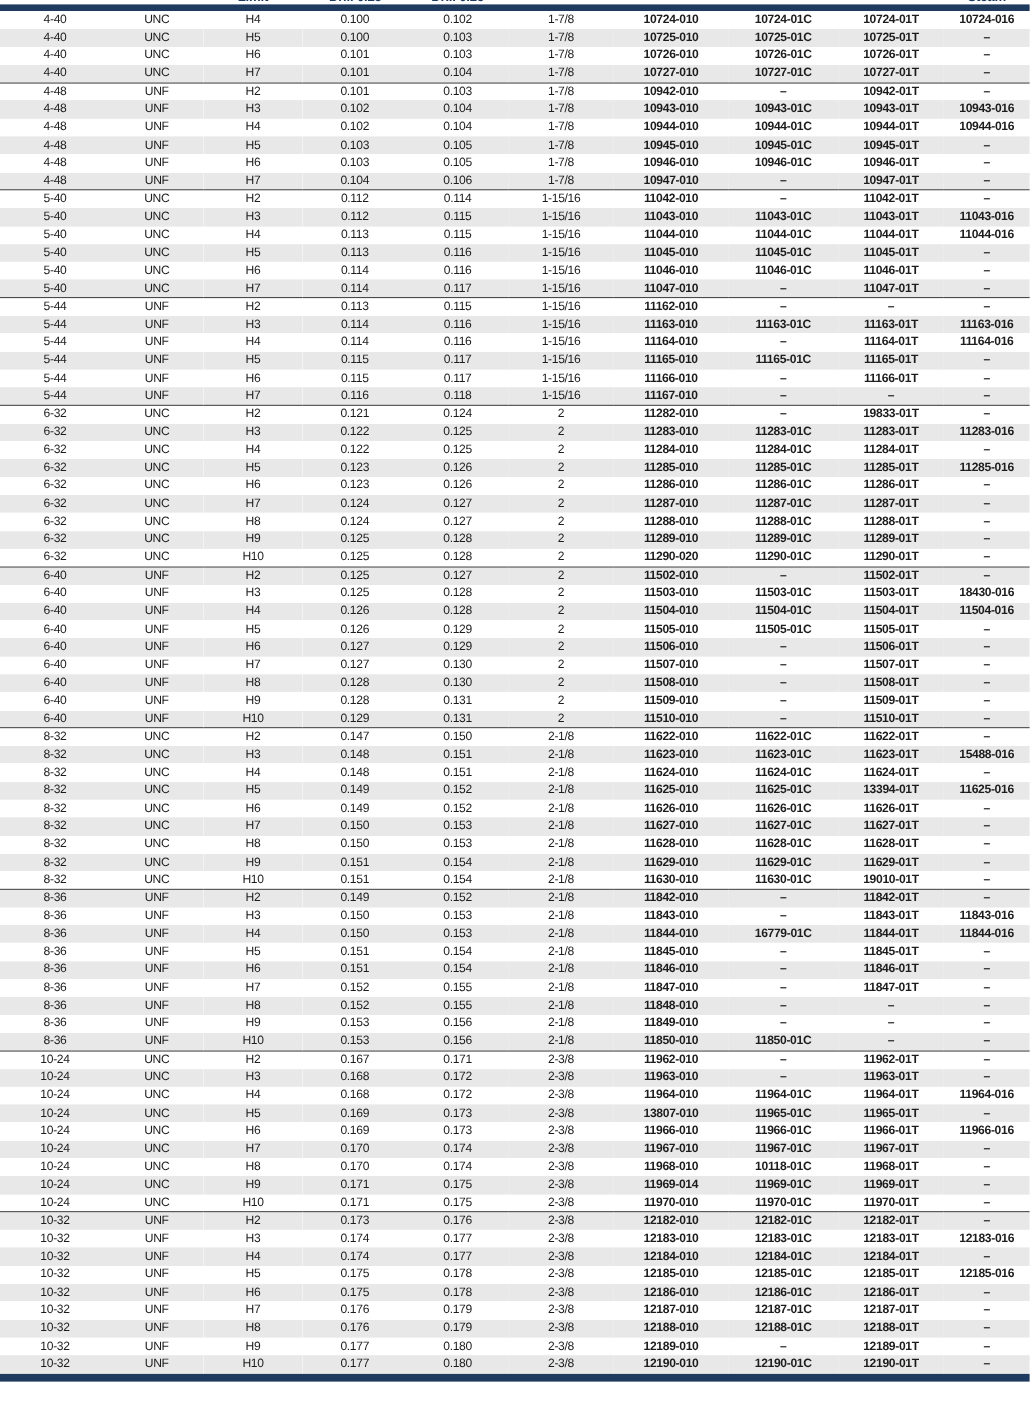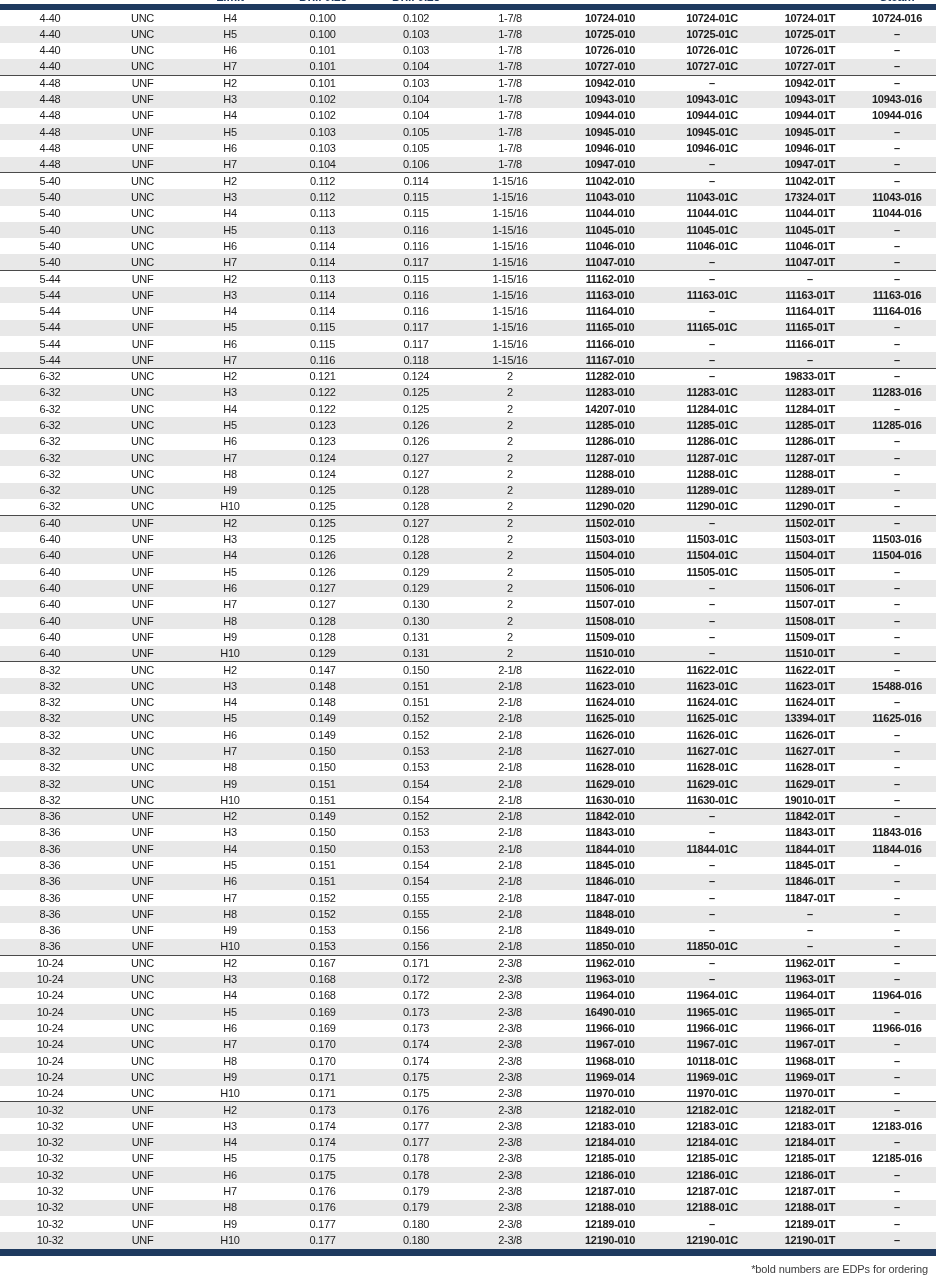--- a/index.html
+++ b/index.html
@@ -219,21 +219,21 @@
         </tr>
         <tr class="data-row alt">
           <td>5-40</td>
           <td>UNC</td>
           <td>H3</td>
           <td>0.112</td>
           <td>0.115</td>
           <td>1-15/16</td>
           <td class="edp-cell">11043-010</td>
           <td class="edp-cell">11043-01C</td>
-          <td class="edp-cell">17324-01T</td>
+          <td class="edp-cell">11043-01T</td>
           <td class="edp-cell">11043-016</td>
         </tr>
         <tr class="data-row">
           <td>5-40</td>
           <td>UNC</td>
           <td>H4</td>
           <td>0.113</td>
           <td>0.115</td>
           <td>1-15/16</td>
           <td class="edp-cell">11044-010</td>
@@ -373,21 +373,21 @@
           <td class="edp-cell">11283-01T</td>
           <td class="edp-cell">11283-016</td>
         </tr>
         <tr class="data-row">
           <td>6-32</td>
           <td>UNC</td>
           <td>H4</td>
           <td>0.122</td>
           <td>0.125</td>
           <td>2</td>
-          <td class="edp-cell">14207-010</td>
+          <td class="edp-cell">11284-010</td>
           <td class="edp-cell">11284-01C</td>
           <td class="edp-cell">11284-01T</td>
           <td class="edp-cell">–</td>
         </tr>
         <tr class="data-row alt">
           <td>6-32</td>
           <td>UNC</td>
           <td>H5</td>
           <td>0.123</td>
           <td>0.126</td>
@@ -472,21 +472,21 @@
         <tr class="data-row">
           <td>6-40</td>
           <td>UNF</td>
           <td>H3</td>
           <td>0.125</td>
           <td>0.128</td>
           <td>2</td>
           <td class="edp-cell">11503-010</td>
           <td class="edp-cell">11503-01C</td>
           <td class="edp-cell">11503-01T</td>
-          <td class="edp-cell">11503-016</td>
+          <td class="edp-cell">18430-016</td>
         </tr>
         <tr class="data-row alt">
           <td>6-40</td>
           <td>UNF</td>
           <td>H4</td>
           <td>0.126</td>
           <td>0.128</td>
           <td>2</td>
           <td class="edp-cell">11504-010</td>
           <td class="edp-cell">11504-01C</td>
@@ -698,21 +698,21 @@
           <td class="edp-cell">11843-016</td>
         </tr>
         <tr class="data-row alt">
           <td>8-36</td>
           <td>UNF</td>
           <td>H4</td>
           <td>0.150</td>
           <td>0.153</td>
           <td>2-1/8</td>
           <td class="edp-cell">11844-010</td>
-          <td class="edp-cell">11844-01C</td>
+          <td class="edp-cell">16779-01C</td>
           <td class="edp-cell">11844-01T</td>
           <td class="edp-cell">11844-016</td>
         </tr>
         <tr class="data-row">
           <td>8-36</td>
           <td>UNF</td>
           <td>H5</td>
           <td>0.151</td>
           <td>0.154</td>
           <td>2-1/8</td>
@@ -817,21 +817,21 @@
           <td class="edp-cell">11964-01T</td>
           <td class="edp-cell">11964-016</td>
         </tr>
         <tr class="data-row alt">
           <td>10-24</td>
           <td>UNC</td>
           <td>H5</td>
           <td>0.169</td>
           <td>0.173</td>
           <td>2-3/8</td>
-          <td class="edp-cell">16490-010</td>
+          <td class="edp-cell">13807-010</td>
           <td class="edp-cell">11965-01C</td>
           <td class="edp-cell">11965-01T</td>
           <td class="edp-cell">–</td>
         </tr>
         <tr class="data-row">
           <td>10-24</td>
           <td>UNC</td>
           <td>H6</td>
           <td>0.169</td>
           <td>0.173</td>
@@ -995,15 +995,14 @@
           <td class="edp-cell">12190-010</td>
           <td class="edp-cell">12190-01C</td>
           <td class="edp-cell">12190-01T</td>
           <td class="edp-cell">–</td>
         </tr>
       </tbody>
   </table>
 
   <div class="navy-rule bottom"></div>
 
-  <div class="footer-note">*bold numbers are EDPs for ordering</div>
 
 </div>
 
 </body></html>

